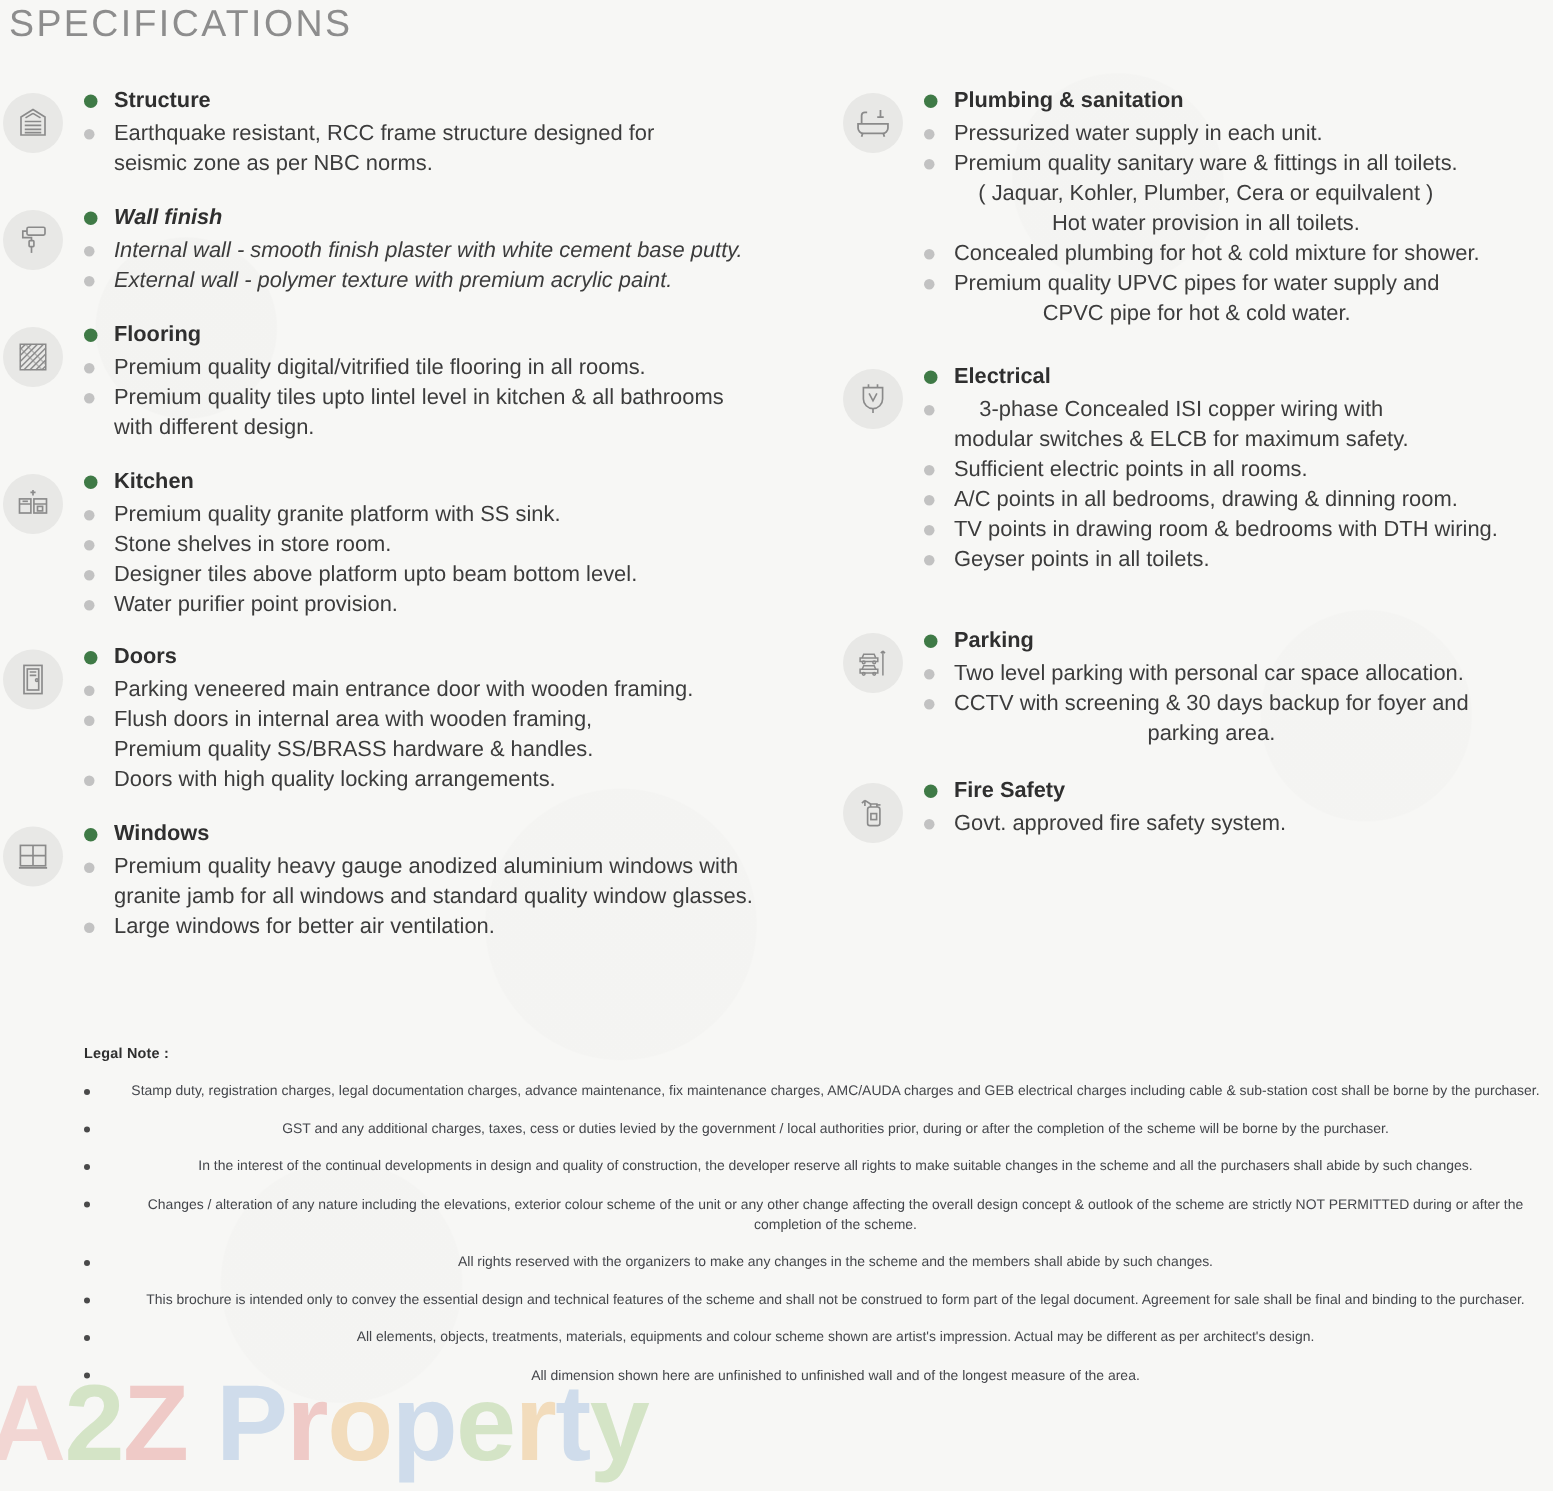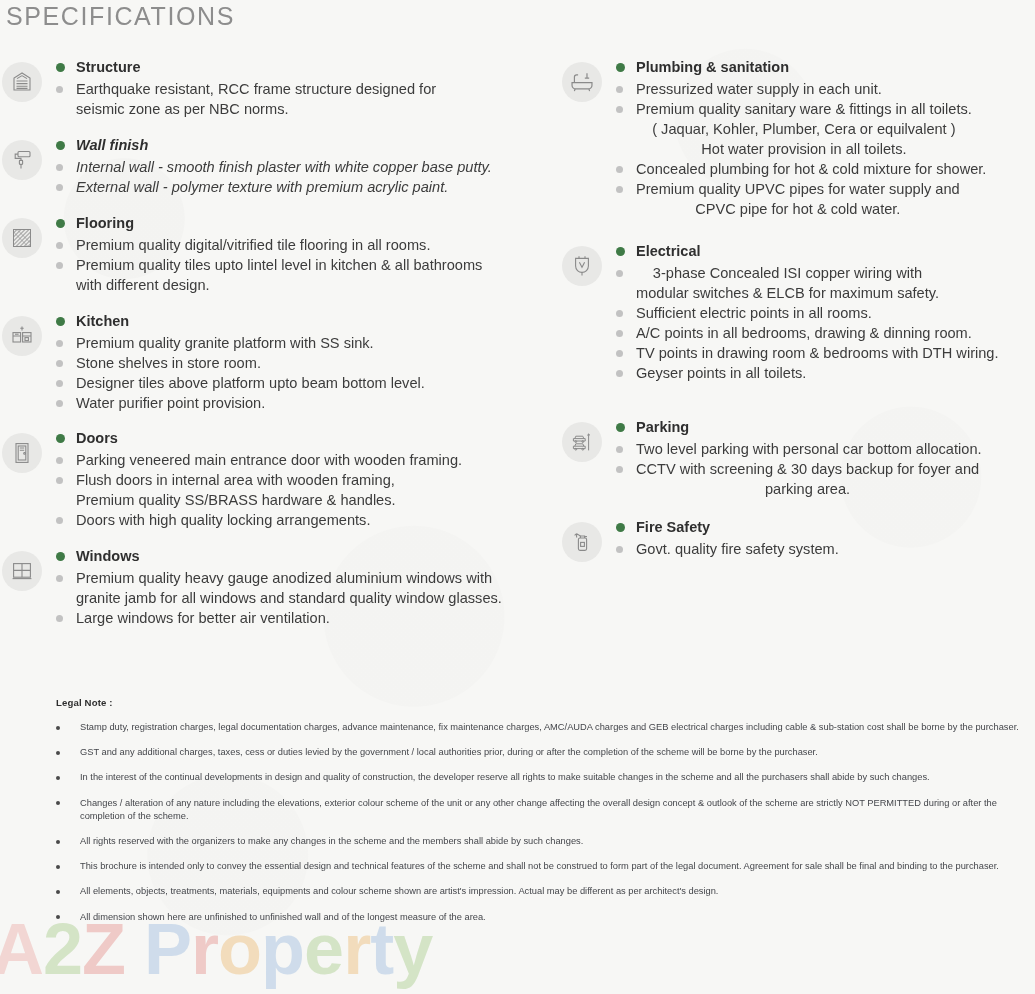--- a/index.html
+++ b/index.html
@@ -83,21 +83,21 @@
   }
   .legal-item{
     display:flex;align-items:flex-start;
     font-size:9.3px;line-height:13.2px;color:#44464b;
     margin-bottom:12px;
   }
   .legal-bullet{
     width:4px;height:4px;border-radius:50%;
     background:#4a4a4a;margin-right:20px;margin-top:4.5px;min-width:4px;
   }
-  .legal-item .txt{flex:1;text-align:left;}
+  .legal-item .txt{flex:1;text-align:center;}
 
   
   .watermark{
     position:absolute;left:-8px;top:908px;
     font-size:72px;font-weight:bold;
     font-family:"Liberation Sans",sans-serif;
     letter-spacing:-1px;
     opacity:.33;
     white-space:nowrap;
     pointer-events:none;
@@ -148,21 +148,21 @@
             </svg>
           </div>
         </div>
         <div class="spec-body">
           <div class="spec-head">
             <span class="bullet-green"></span>
             <span>Wall finish</span>
           </div>
           <div class="spec-item">
             <span class="bullet-gray"></span>
-            <span class="txt">Internal wall - smooth finish plaster with white copper base putty.</span>
+            <span class="txt">Internal wall - smooth finish plaster with white cement base putty.</span>
           </div>
           <div class="spec-item">
             <span class="bullet-gray"></span>
             <span class="txt">External wall - polymer texture with premium acrylic paint.</span>
           </div>
         </div>
       </div>
       <div class="spec-block" style="margin-bottom: 17px;">
         <div class="icon-wrap">
           <div class="icon-circle">
@@ -376,21 +376,21 @@
             </svg>
           </div>
         </div>
         <div class="spec-body">
           <div class="spec-head">
             <span class="bullet-green"></span>
             <span>Parking</span>
           </div>
           <div class="spec-item">
             <span class="bullet-gray"></span>
-            <span class="txt">Two level parking with personal car bottom allocation.</span>
+            <span class="txt">Two level parking with personal car space allocation.</span>
           </div>
           <div class="spec-item">
             <span class="bullet-gray"></span>
             <span class="txt">CCTV with screening &amp; 30 days backup for foyer and
 parking area.</span>
           </div>
         </div>
       </div>
       <div class="spec-block" style="margin-bottom: 0px;">
         <div class="icon-wrap">
@@ -404,21 +404,21 @@
             </svg>
           </div>
         </div>
         <div class="spec-body">
           <div class="spec-head">
             <span class="bullet-green"></span>
             <span>Fire Safety</span>
           </div>
           <div class="spec-item">
             <span class="bullet-gray"></span>
-            <span class="txt">Govt. quality fire safety system.</span>
+            <span class="txt">Govt. approved fire safety system.</span>
           </div>
         </div>
       </div>
     </div>
 
   <div class="legal">
     <div class="legal-title">Legal Note :</div>
     <div>
         <div class="legal-item">
           <span class="legal-bullet"></span>

